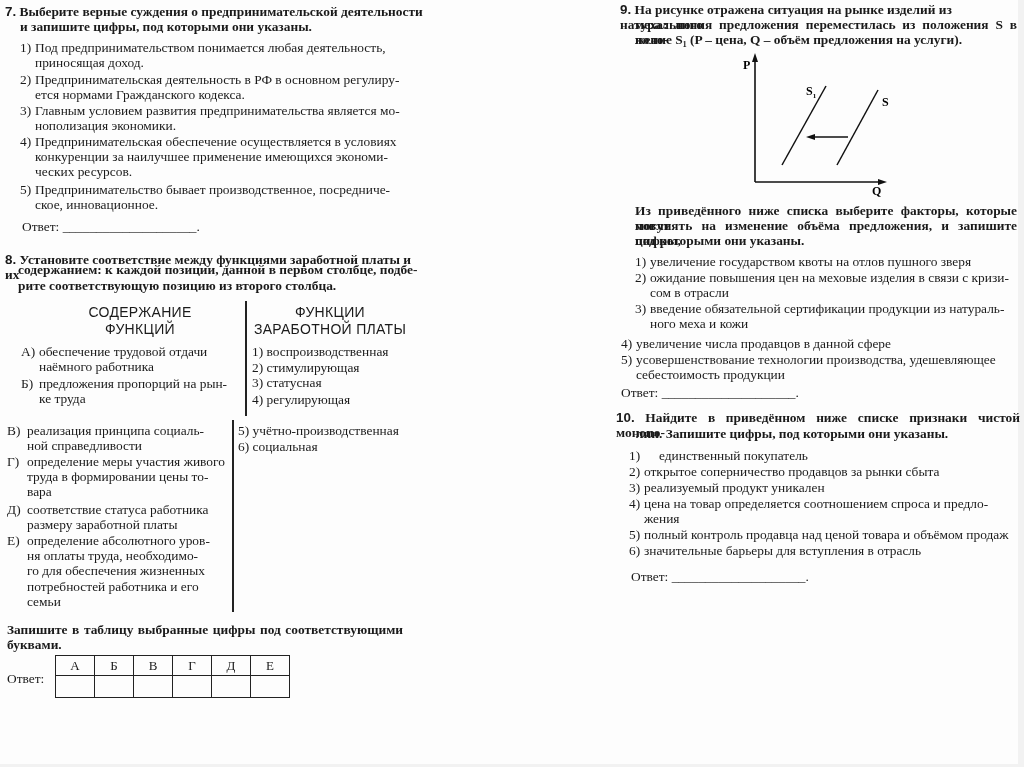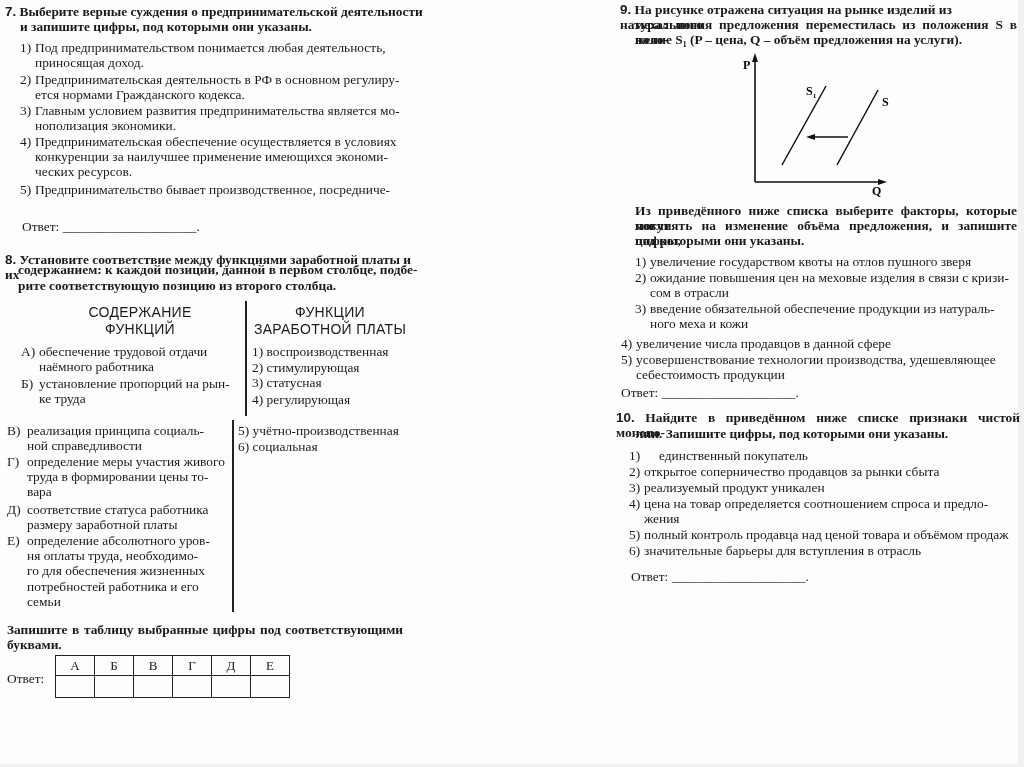--- a/index.html
+++ b/index.html
@@ -64,20 +64,21 @@
     <div style="margin-left:15px;">
       <span class="t just">Предпринимательская обеспечение осуществляется в условиях</span>
       <span class="t just">конкуренции за наилучшее применение имеющихся экономи-</span>
       <span class="t">ческих ресурсов.</span>
     </div>
   </div>
   <div class="item" style="left:20px; top:182px; width:400px;">
     <span class="n">5)</span>
     <div style="margin-left:15px;">
       <span class="t just">Предпринимательство бывает производственное, посредниче-</span>
+      <span class="t">ское, инновационное.</span>
     </div>
   </div>
 </div>
 <div class="abs answer" style="left:22px; top:219px;">Ответ: ____________________.</div>
 
 <div class="abs q-head" style="left:5px; top:252px; width:420px;">
   <span class="q-num">8.</span>
   <span>Установите соответствие между функциями заработной платы и их</span>
 </div>
 <div class="abs q-head" style="left:18px; top:262px;">содержанием: к каждой позиции, данной в первом столбце, подбе-</div>
@@ -98,21 +99,21 @@
 <div class="item" style="left:21px; top:344px; width:222px;">
   <span class="n">А)</span>
   <div style="margin-left:18px;">
     <span class="t just">обеспечение трудовой отдачи</span>
     <span class="t">наёмного работника</span>
   </div>
 </div>
 <div class="item" style="left:21px; top:376px; width:222px;">
   <span class="n">Б)</span>
   <div style="margin-left:18px;">
-    <span class="t just">установление пропорций на рын-</span>
+    <span class="t just">предложения пропорций на рын-</span>
     <span class="t">ке труда</span>
   </div>
 </div>
 <div class="item" style="left:7px; top:423px; width:222px;">
   <span class="n">В)</span>
   <div style="margin-left:20px;">
     <span class="t just">реализация принципа социаль-</span>
     <span class="t">ной справедливости</span>
   </div>
 </div>
@@ -209,21 +210,21 @@
 <div class="item" style="left:635px; top:270px; width:385px;">
   <span class="n">2)</span>
   <div style="margin-left:15px;">
     <span class="t just">ожидание повышения цен на меховые изделия в связи с кризи-</span>
     <span class="t">сом в отрасли</span>
   </div>
 </div>
 <div class="item" style="left:635px; top:301px; width:385px;">
   <span class="n">3)</span>
   <div style="margin-left:15px;">
-    <span class="t just">введение обязательной обеспечение продукции из натураль-</span>
+    <span class="t just">введение обязательной сертификации продукции из натураль-</span>
     <span class="t">ного меха и кожи</span>
   </div>
 </div>
 <div class="item" style="left:621px; top:336px; width:399px;">
   <span class="n">4)</span>
   <div style="margin-left:15px;">
       <span class="t">увеличение числа продавцов в данной сфере</span>
     </div>
 </div>
 <div class="item" style="left:621px; top:352px; width:399px;">

